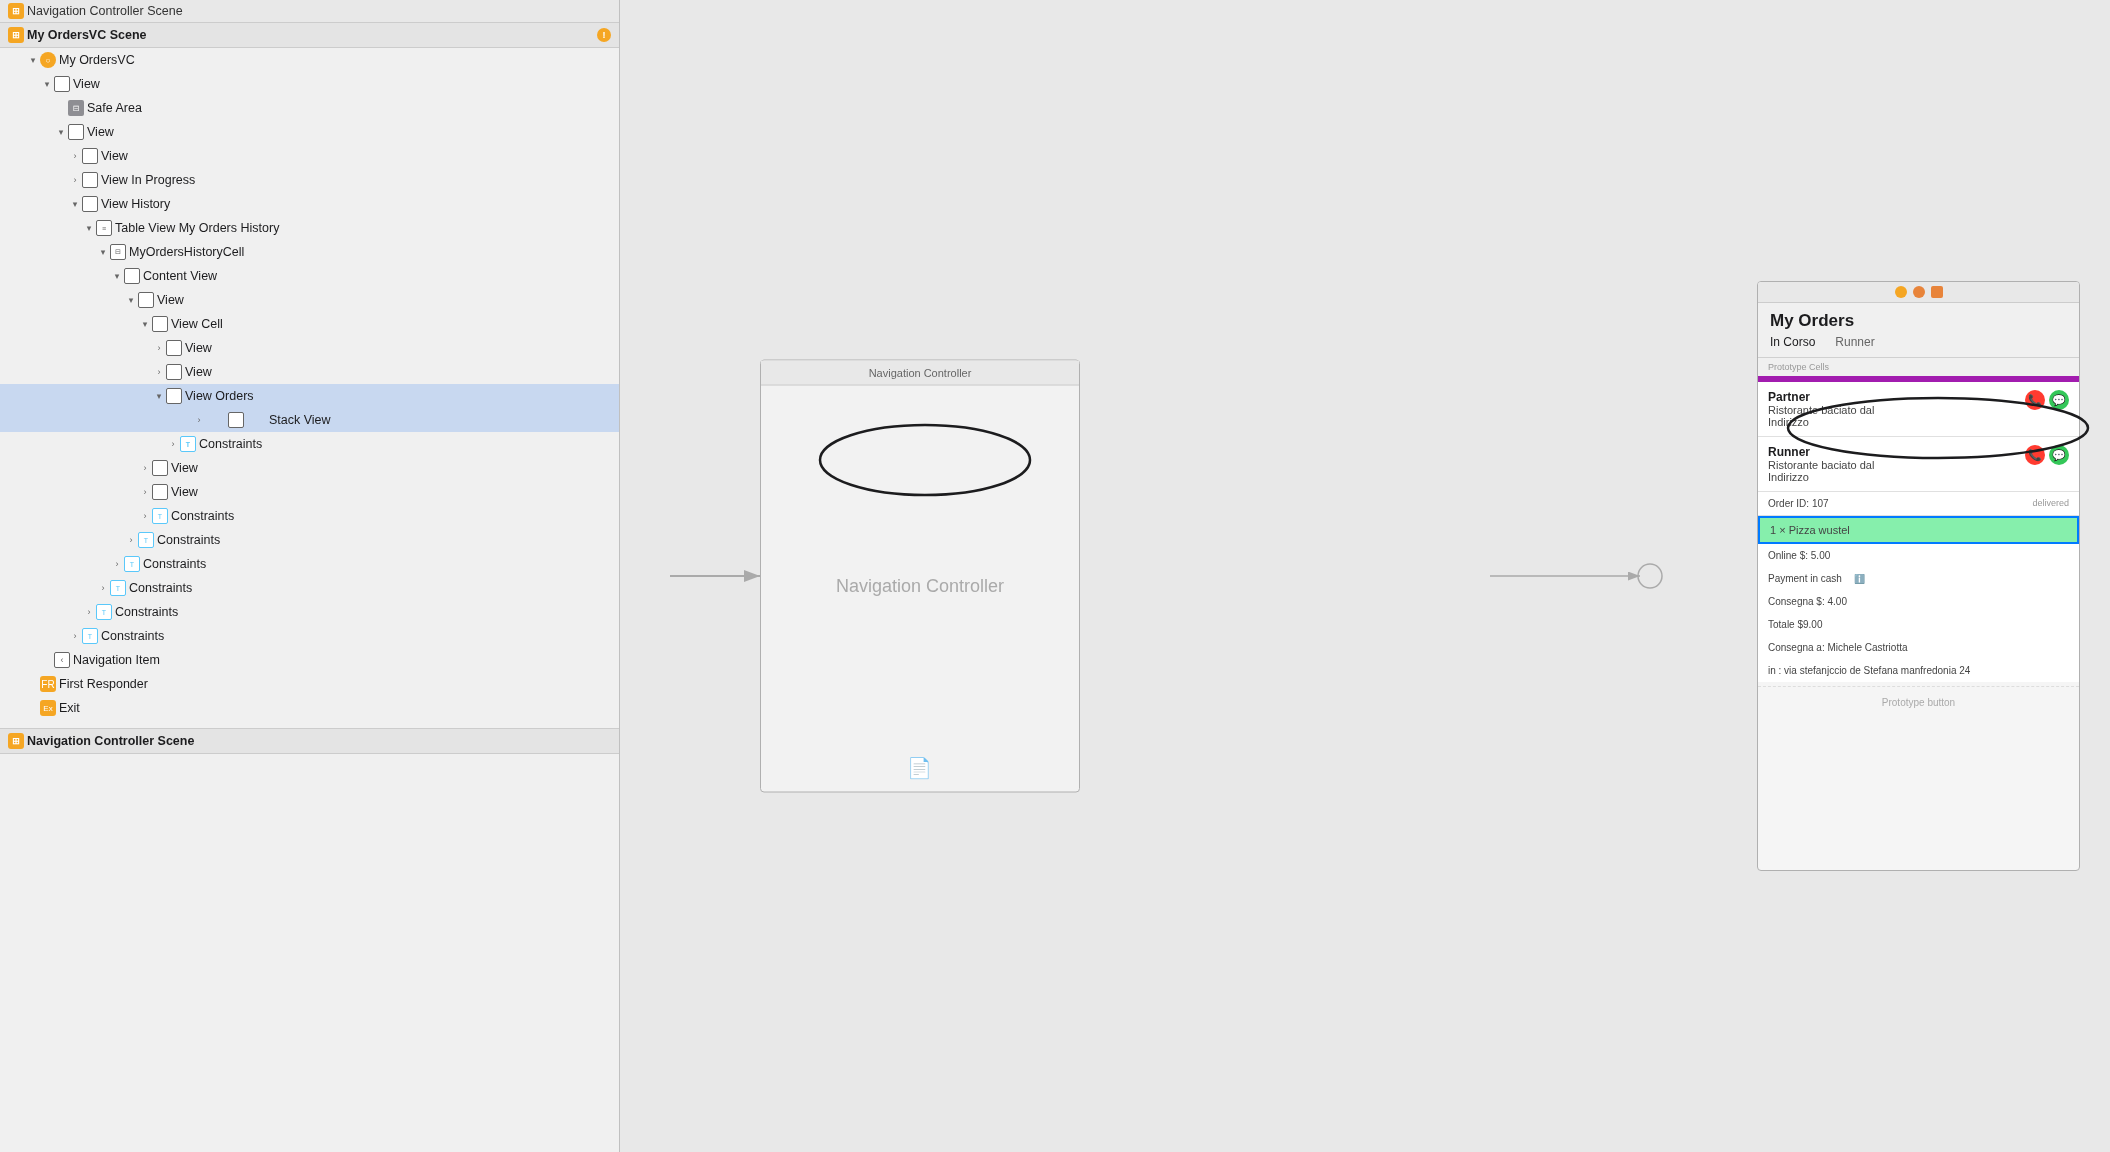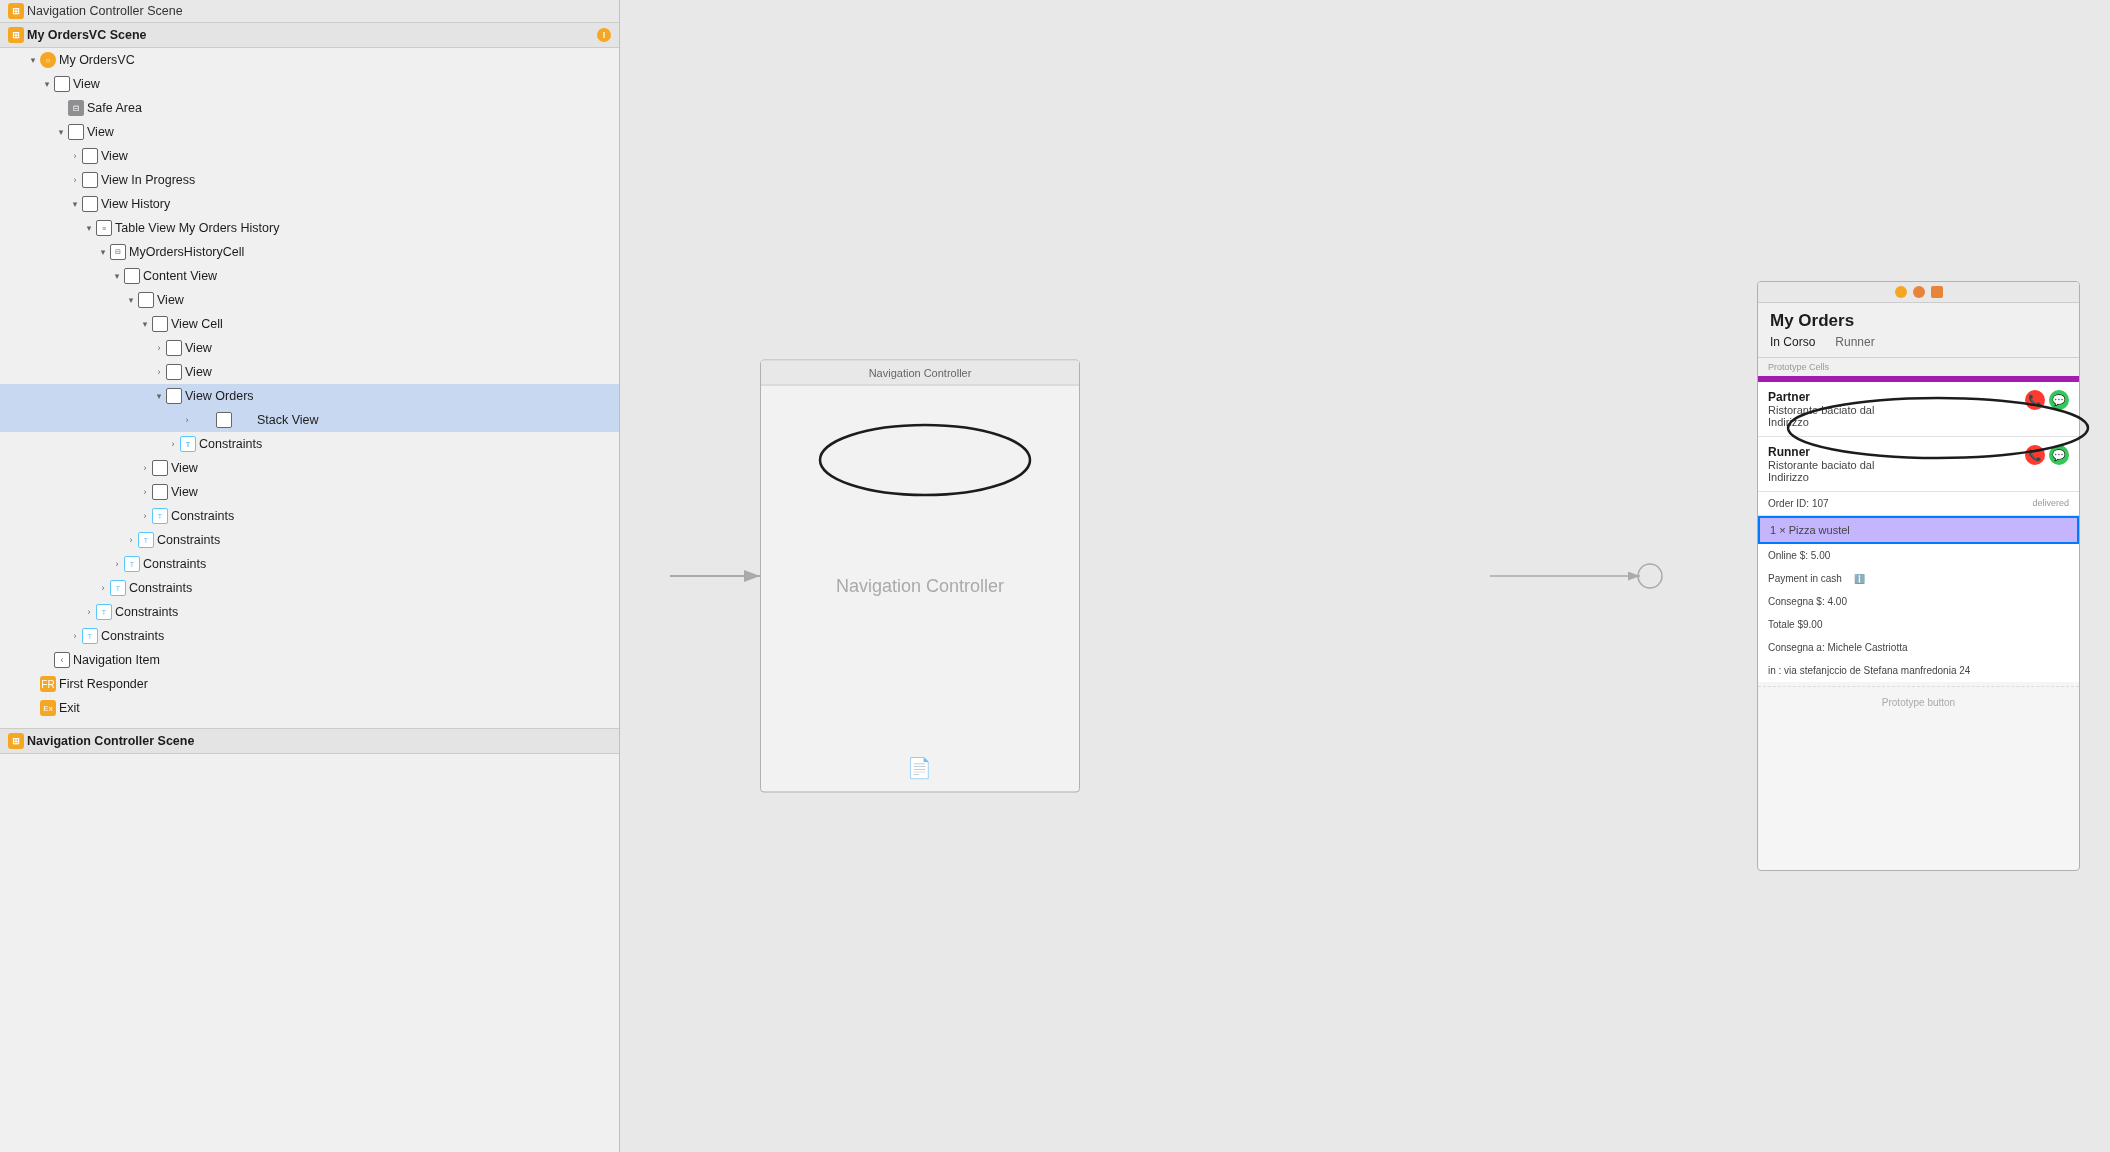--- a/index.html
+++ b/index.html
@@ -377,21 +377,21 @@
     <span class="nav-label">View</span>
   </div>
 
   <div class="nav-item selected" style="padding-left:12px">
     <span class="indent" style="width:140px"></span>
     <span class="chevron open"></span>
     <span class="nav-icon icon-view"></span>
     <span class="nav-label">View Orders</span>
   </div>
 
-  <div class="nav-item highlighted" style="padding-left:4px; background:#c8d8f0;gap:22px;">
+  <div class="nav-item highlighted" style="padding-left:16px; background:#c8d8f0;gap:22px;">
     <span class="indent" style="width:154px"></span>
     <span class="chevron closed"></span>
     <span class="nav-icon" style="border:1.5px solid #666;border-radius:2px;background:white;width:16px;height:16px;display:inline-grid;grid-template-columns:1fr 1fr;gap:1px;padding:2px;">
       <span style="background:#888;display:block;"></span>
       <span style="background:#888;display:block;"></span>
       <span style="background:#888;display:block;"></span>
       <span style="background:#888;display:block;"></span>
     </span>
     <span class="nav-label">Stack View</span>
   </div>
@@ -563,21 +563,21 @@
         </div>
       </div>
 
       <div style="position:relative;">
         <div class="vc-order-cell" style="display:flex;justify-content:space-between;border-bottom:1px solid #e0e0e0;">
           <span>Order ID: 107</span>
           <span style="color:#999;font-size:9px;">delivered</span>
         </div>
 
         <div style="position:relative;">
-          <div class="vc-order-cell" style="background:#c4b5fd;border:2px solid #007aff;font-size:11px;padding:6px 10px;">
+          <div class="vc-order-cell" style="background:#86efac;border:2px solid #007aff;font-size:11px;padding:6px 10px;">
             <span>1 × Pizza wustel</span>
           </div>
         </div>
         <div class="vc-order-cell">
           <span>Online $: 5.00</span>
         </div>
         <div class="vc-order-cell" style="display:flex;align-items:center;gap:12px;">
           <span>Payment in cash</span>
           <span style="font-size:9px;">ℹ️</span>
         </div>

